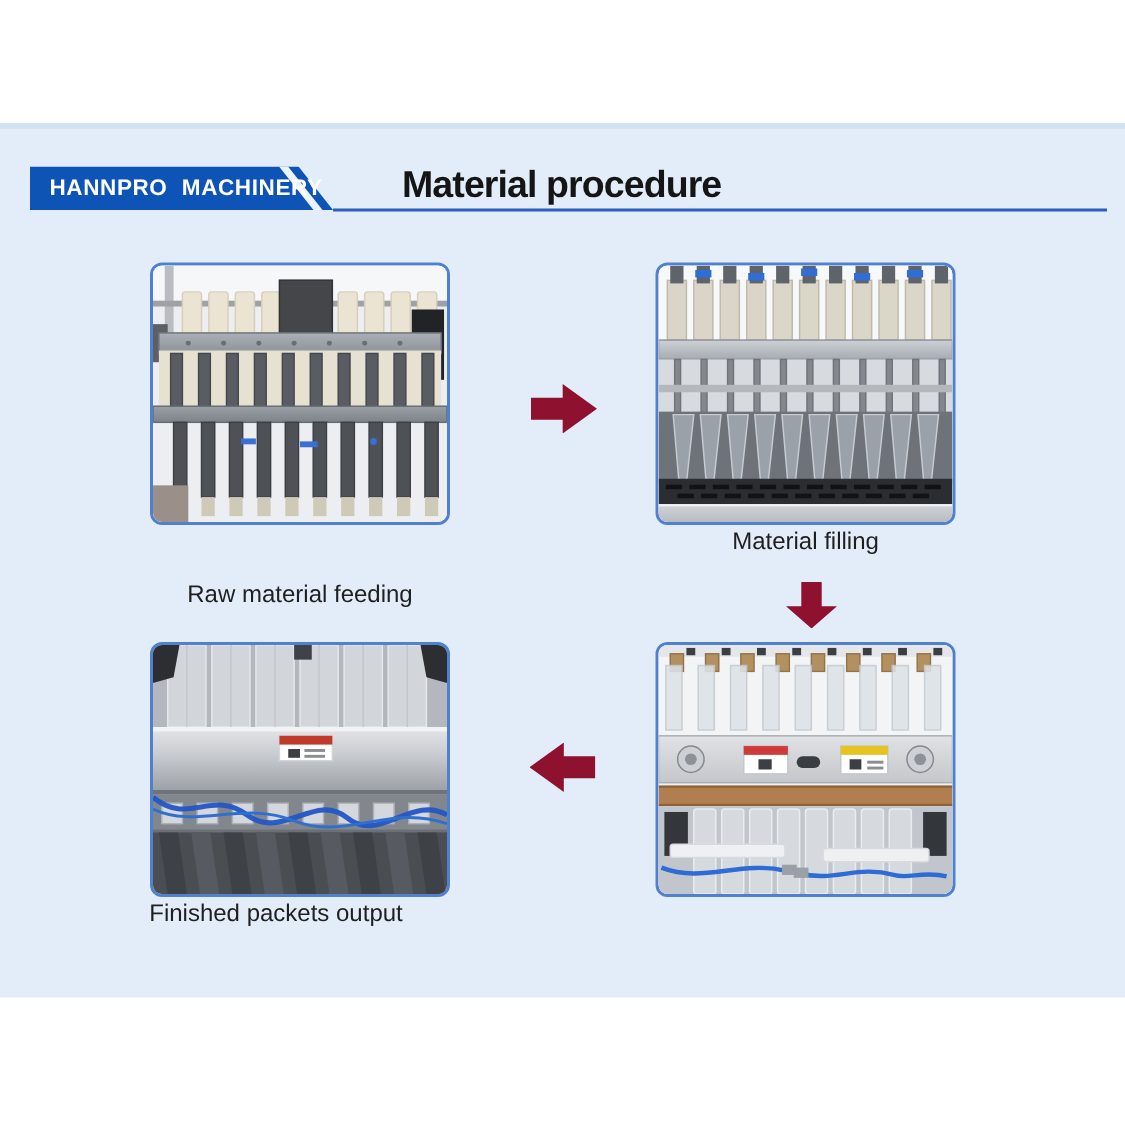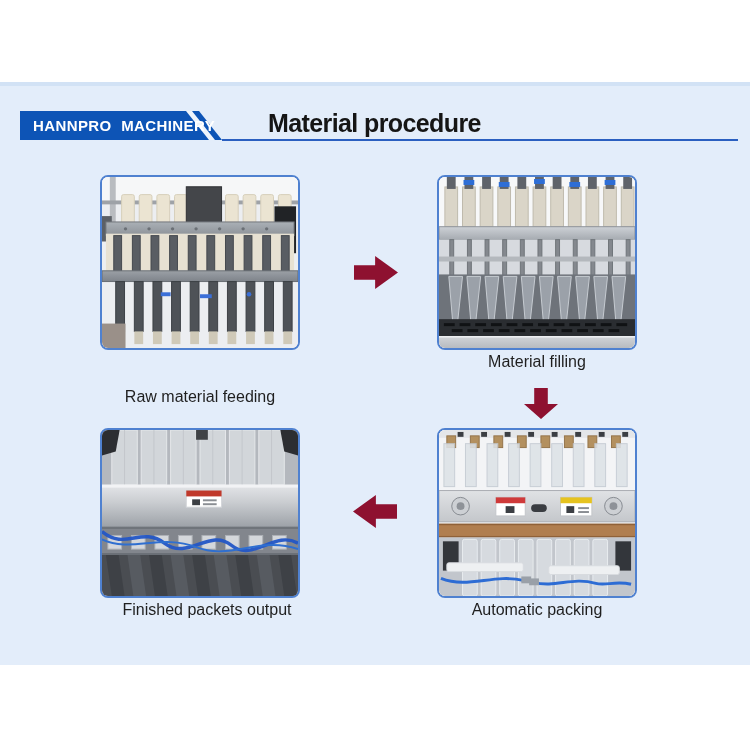--- a/index.html
+++ b/index.html
@@ -41,21 +41,21 @@
   .p2{left:437px;top:175px;height:175px;}
   .p3{left:437px;top:428px;height:170px;}
   .p4{left:100px;top:428px;height:170px;}
   .caption{
     position:absolute;width:200px;text-align:center;
     font-size:16px;color:var(--caption-color);white-space:nowrap;
   }
   .c1{left:100px;top:353px;margin-top:35px;}
   .c2{left:437px;top:353px;text-align:center;}
   .c3{left:437px;top:601px;}
-  .c4{left:107px;top:601px;}
+  .c4{left:84px;top:601px;}
   .arrow{position:absolute;background:var(--arrow-red);}
   .a-right{left:354px;top:256px;width:44px;height:33px;
     clip-path:polygon(0 28%,48% 28%,48% 0,100% 50%,48% 100%,48% 72%,0 72%);}
   .a-down{left:524px;top:388px;width:34px;height:31px;
     clip-path:polygon(30% 0,70% 0,70% 52%,100% 52%,50% 100%,0 52%,30% 52%);}
   .a-left{left:353px;top:495px;width:44px;height:33px;
     clip-path:polygon(100% 28%,52% 28%,52% 0,0 50%,52% 100%,52% 72%,100% 72%);}
 </style>
 </head>
 <body>
@@ -413,19 +413,18 @@
           <polygon points="114,128 127,128 133,170 120,170" fill="#575b61"></polygon>
         <polygon points="136,128 149,128 155,170 142,170" fill="#3e4146"></polygon>
           <polygon points="158,128 171,128 177,170 164,170" fill="#575b61"></polygon>
         <polygon points="180,128 193,128 199,170 186,170" fill="#3e4146"></polygon>
       </g>
     </svg>
   </div>
 
   <div class="caption c1">Raw material feeding</div>
   <div class="caption c2">Material filling</div>
-  <div class="caption c3">Automatic packing</div>
   <div class="caption c4">Finished packets output</div>
 
   <div class="arrow a-right"></div>
   <div class="arrow a-down"></div>
   <div class="arrow a-left"></div>
 </div>
 
 </body></html>

